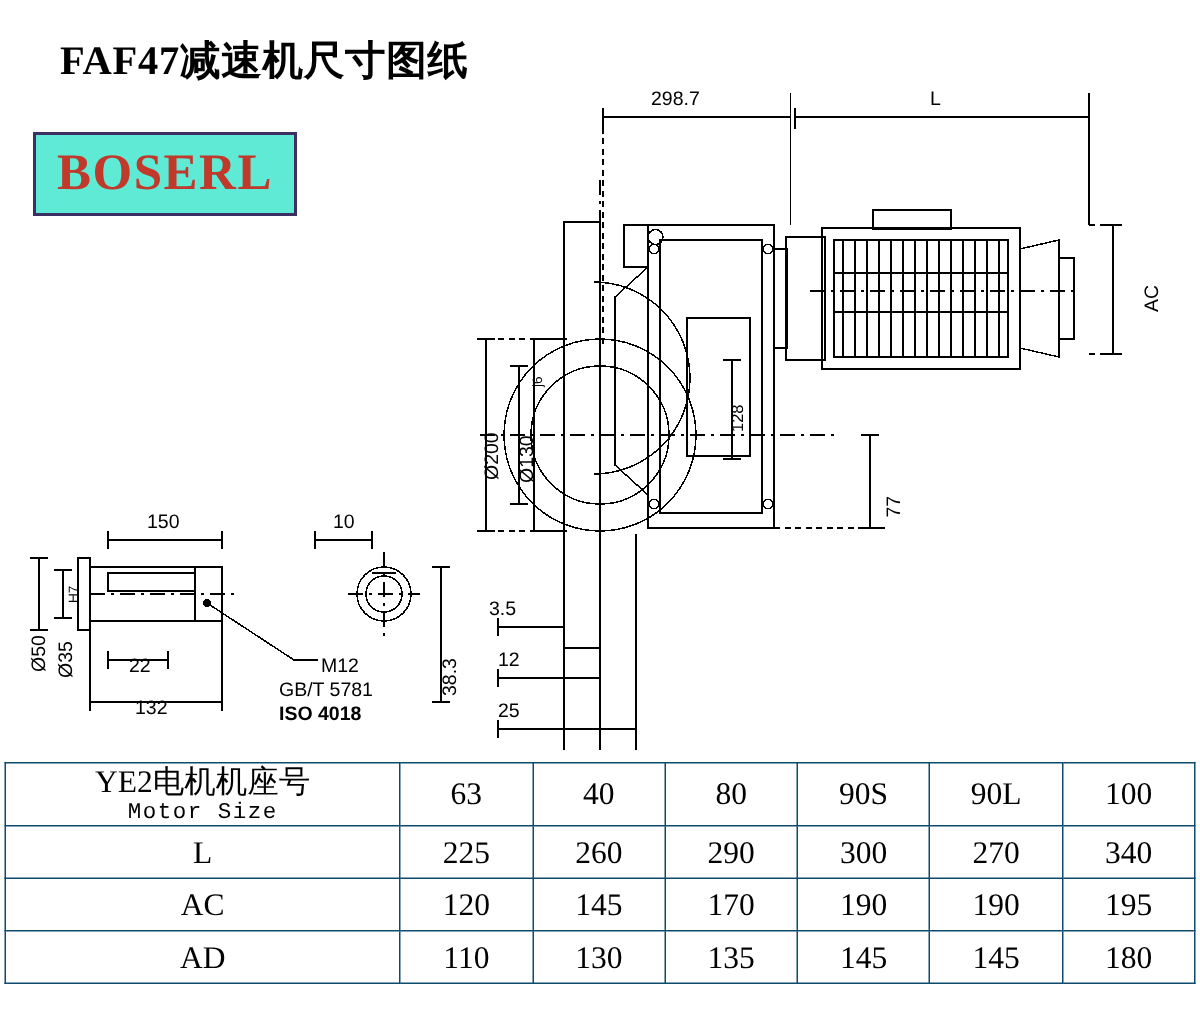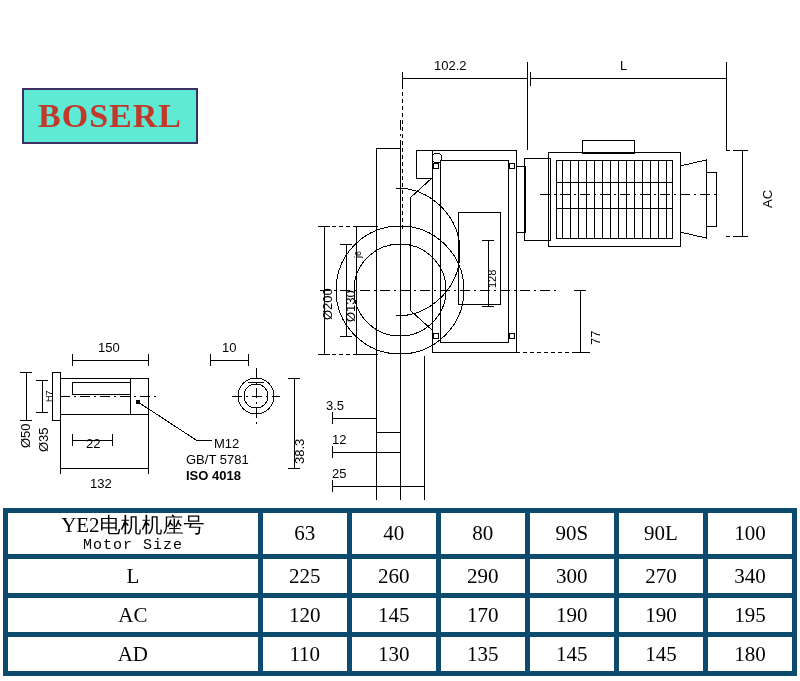--- a/index.html
+++ b/index.html
@@ -33,38 +33,39 @@
         transform-origin:0 0;transform:rotate(-90deg);}
 
   svg.draw{position:absolute;left:0;top:0;width:800px;height:520px;overflow:visible;}
 
   
   #spec-table{
     position:absolute;left:3px;top:508px;width:794px;
     border-collapse:collapse;
   }
   #spec-table td{
-    border:5px solid #0c4a6e;
+    border:1px solid #0c4a6e;
     text-align:center;
     font-size:21px;
     font-family:"Liberation Serif", serif;
     height:34px;
     padding:0;
   }
   #spec-table td.head-cell{ width:265px; }
   #spec-table td.val-cell{ width:88px; }
   .hdr-cn{font-family:"Liberation Serif",serif;font-size:21px;line-height:1.15;}
   .hdr-en{font-family:"Liberation Mono",monospace;font-size:15px;line-height:1.15;letter-spacing:1px;}
   .row-label{font-family:"Liberation Serif",serif;font-size:21px;}
 </style>
 </head>
 <body>
 
 <div class="page">
 
+  <div id="title">FAF47减速机尺寸图纸</div>
 
   <div id="logo-box">
     <div id="logo-text">BOSERL</div>
   </div>
 
   <svg class="draw" viewBox="0 0 800 520">
     <g stroke="#000" fill="none" stroke-width="1" shape-rendering="crispEdges">
 
       <line x1="402" y1="78" x2="527" y2="78"></line>
       <line x1="402" y1="72" x2="402" y2="86"></line>
@@ -216,37 +217,37 @@
       <line x1="294" y1="378" x2="294" y2="468"></line>
       <line x1="288" y1="378" x2="300" y2="378"></line>
       <line x1="288" y1="468" x2="300" y2="468"></line>
 
       <line x1="138" y1="402" x2="196" y2="440"></line>
       <line x1="196" y1="440" x2="212" y2="440"></line>
       <circle cx="138" cy="402" r="2" fill="#000"></circle>
     </g>
   </svg>
 
-  <div class="lbl" style="left:434px;top:58px;">102.2</div>
+  <div class="lbl" style="left:434px;top:58px;">298.7</div>
   <div class="lbl" style="left:620px;top:58px;">L</div>
   <div class="vlbl" style="left:760px;top:208px;">AC</div>
   <div class="vlbl-s" style="left:486px;top:288px;">128</div>
   <div class="vlbl" style="left:320px;top:320px;">Ø200</div>
   <div class="vlbl" style="left:343px;top:322px;">Ø130</div>
   <div class="vlbl-s" style="left:353px;top:258px;font-size:9px;">j6</div>
   <div class="vlbl" style="left:588px;top:345px;">77</div>
 
   <div class="lbl" style="left:326px;top:398px;">3.5</div>
   <div class="lbl" style="left:332px;top:432px;">12</div>
   <div class="lbl" style="left:332px;top:466px;">25</div>
 
   <div class="lbl" style="left:98px;top:340px;">150</div>
   <div class="lbl" style="left:222px;top:340px;">10</div>
   <div class="lbl" style="left:86px;top:436px;">22</div>
-  <div class="lbl" style="left:90px;top:476px;">132</div>
+  <div class="lbl" style="left:90px;top:464px;">132</div>
   <div class="vlbl" style="left:18px;top:448px;">Ø50</div>
   <div class="vlbl" style="left:36px;top:452px;">Ø35</div>
   <div class="vlbl-s" style="left:44px;top:402px;font-size:9px;">H7</div>
   <div class="vlbl" style="left:292px;top:464px;">38.3</div>
 
   <div class="lbl" style="left:214px;top:436px;">M12</div>
   <div class="lbl" style="left:186px;top:452px;">GB/T 5781</div>
   <div class="lbl" style="left:186px;top:468px;font-weight:bold;">ISO 4018</div>
 
   <table id="spec-table">

